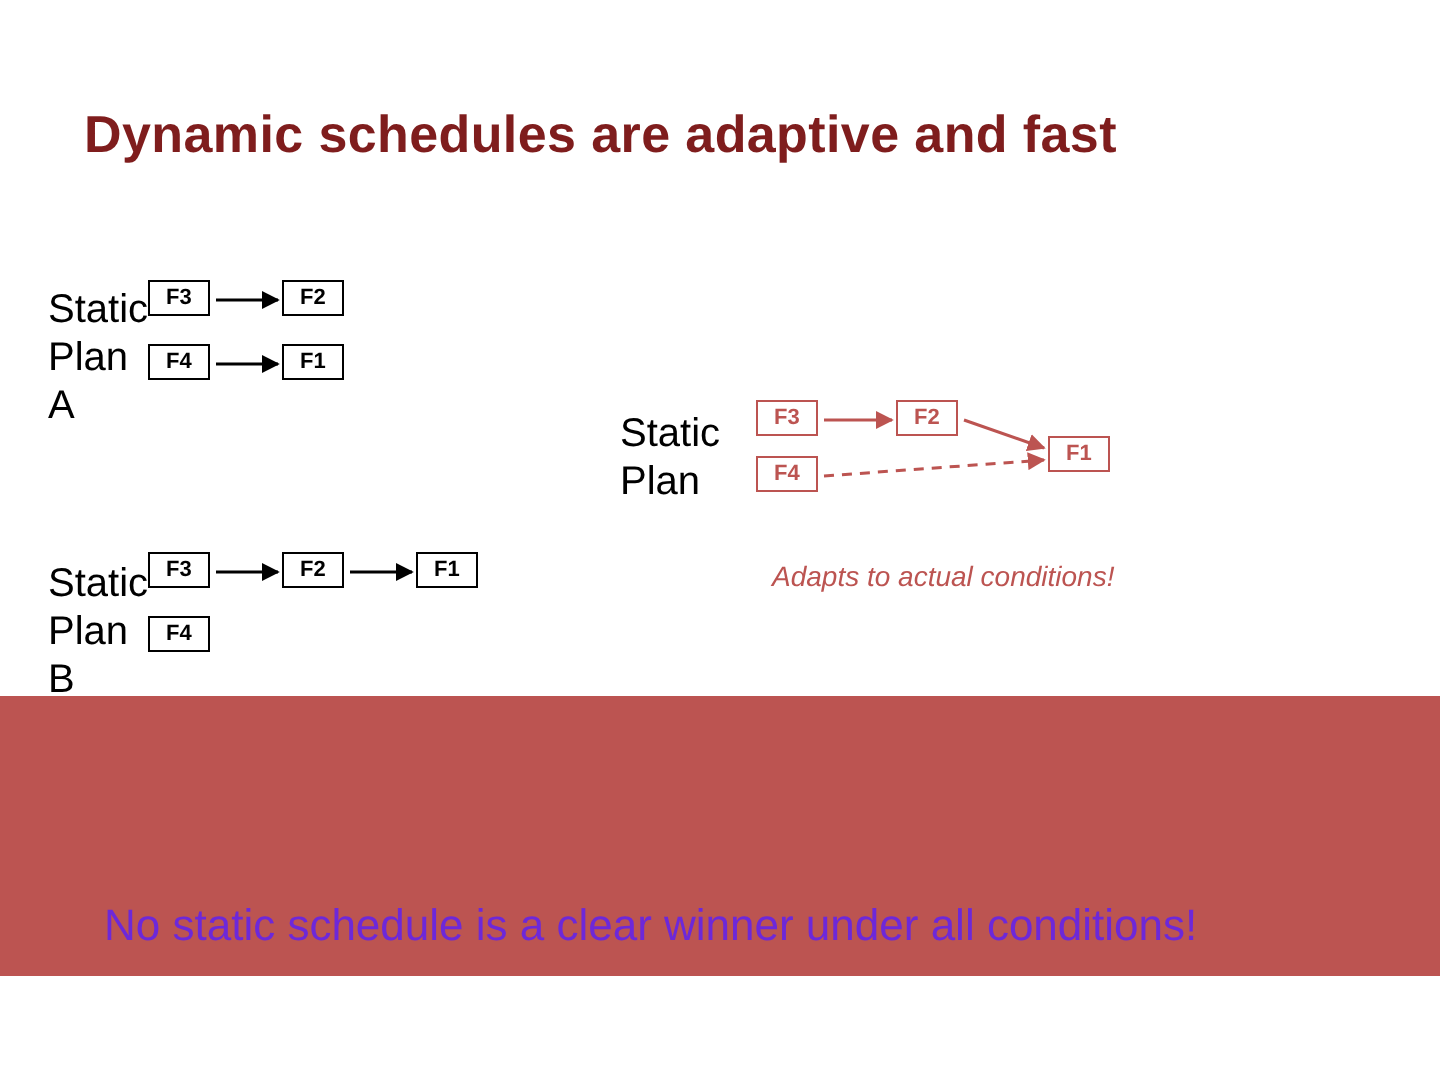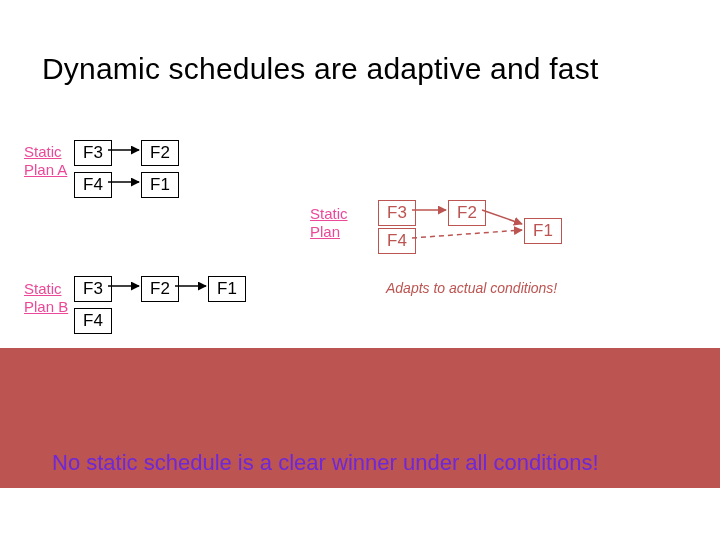--- a/index.html
+++ b/index.html
@@ -8,41 +8,41 @@
     height: 540px;
     background: #fff;
     font-family: "Segoe UI", Arial, sans-serif;
     position: relative;
     overflow: hidden;
   }
   .title {
     position: absolute;
     top: 52px;
     left: 42px;
-    font-size: 30px;
-    font-weight: 400;
-    color: #000000;
+    font-size: 26px;
+    font-weight: 700;
+    color: #7f1d1d;
     letter-spacing: 0.2px;
   }
   .plan-label {
     position: absolute;
-    font-size: 15px;
-    color: #ec4899;
+    font-size: 20px;
+    color: #000000;
     line-height: 1.2;
-    text-decoration: underline;
   }
   .node {
     position: absolute;
-    font-size: 17px;
+    font-size: 11px;
     color: #000;
     border: 1.5px solid #000;
     background: #fff;
     padding: 2px 8px;
     min-width: 28px;
     text-align: center;
+    font-weight: bold;
   }
   .node.alt {
     border-color: #bc5451;
     color: #bc5451;
   }
   svg.arrows {
     position: absolute;
     top: 0; left: 0;
     width: 720px; height: 540px;
     pointer-events: none;

